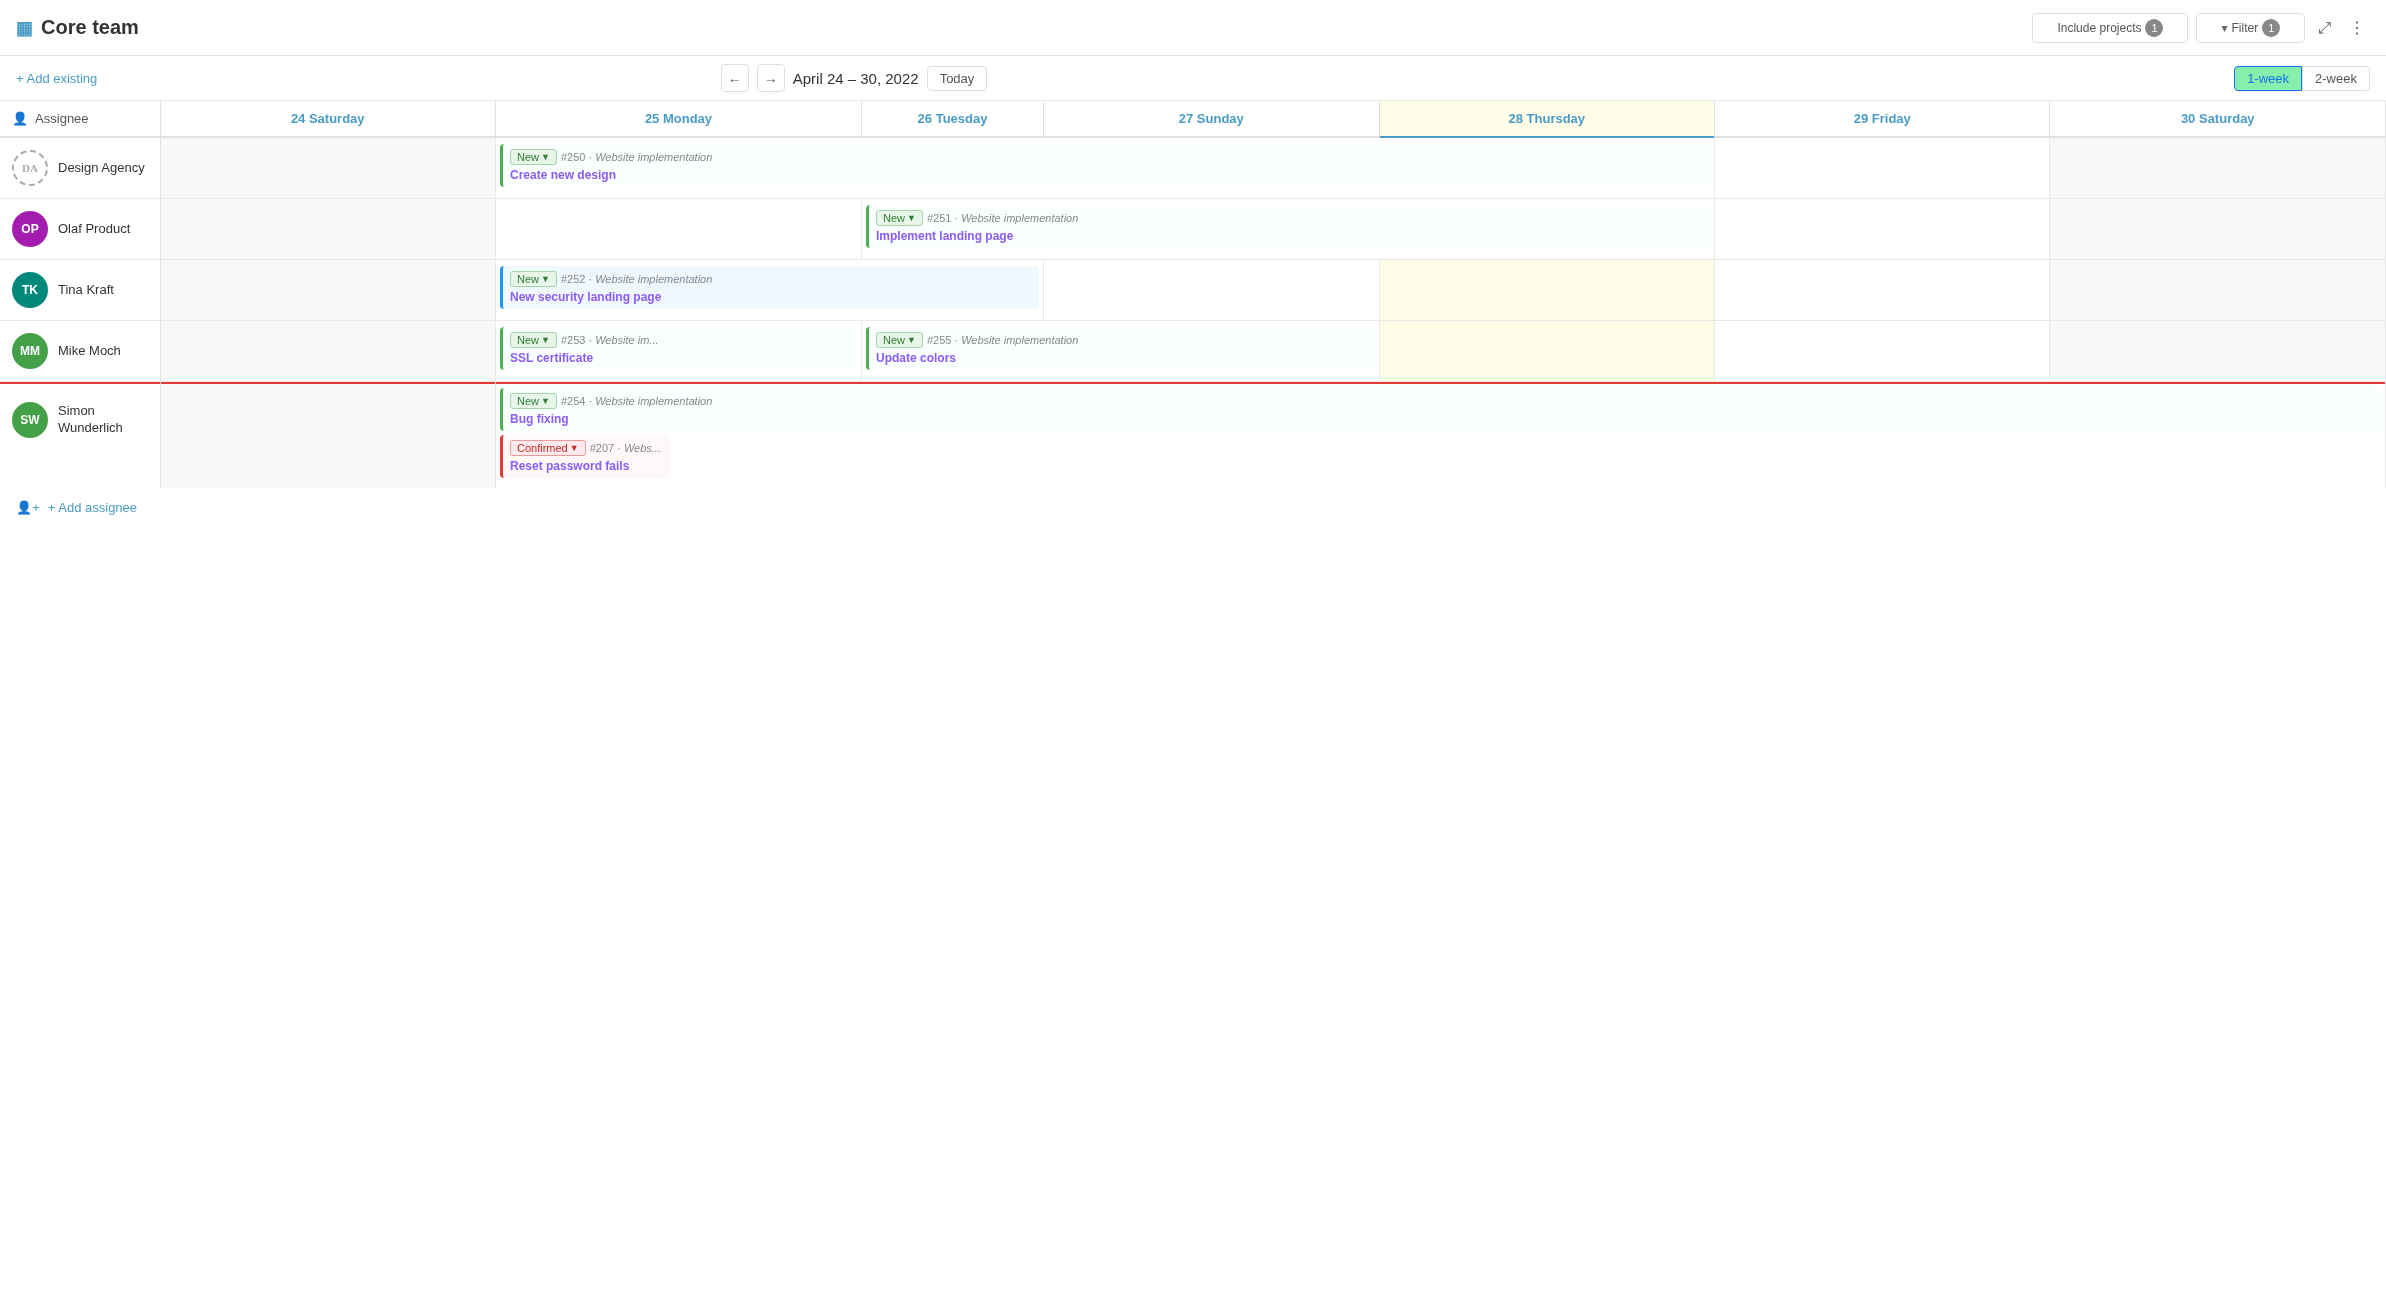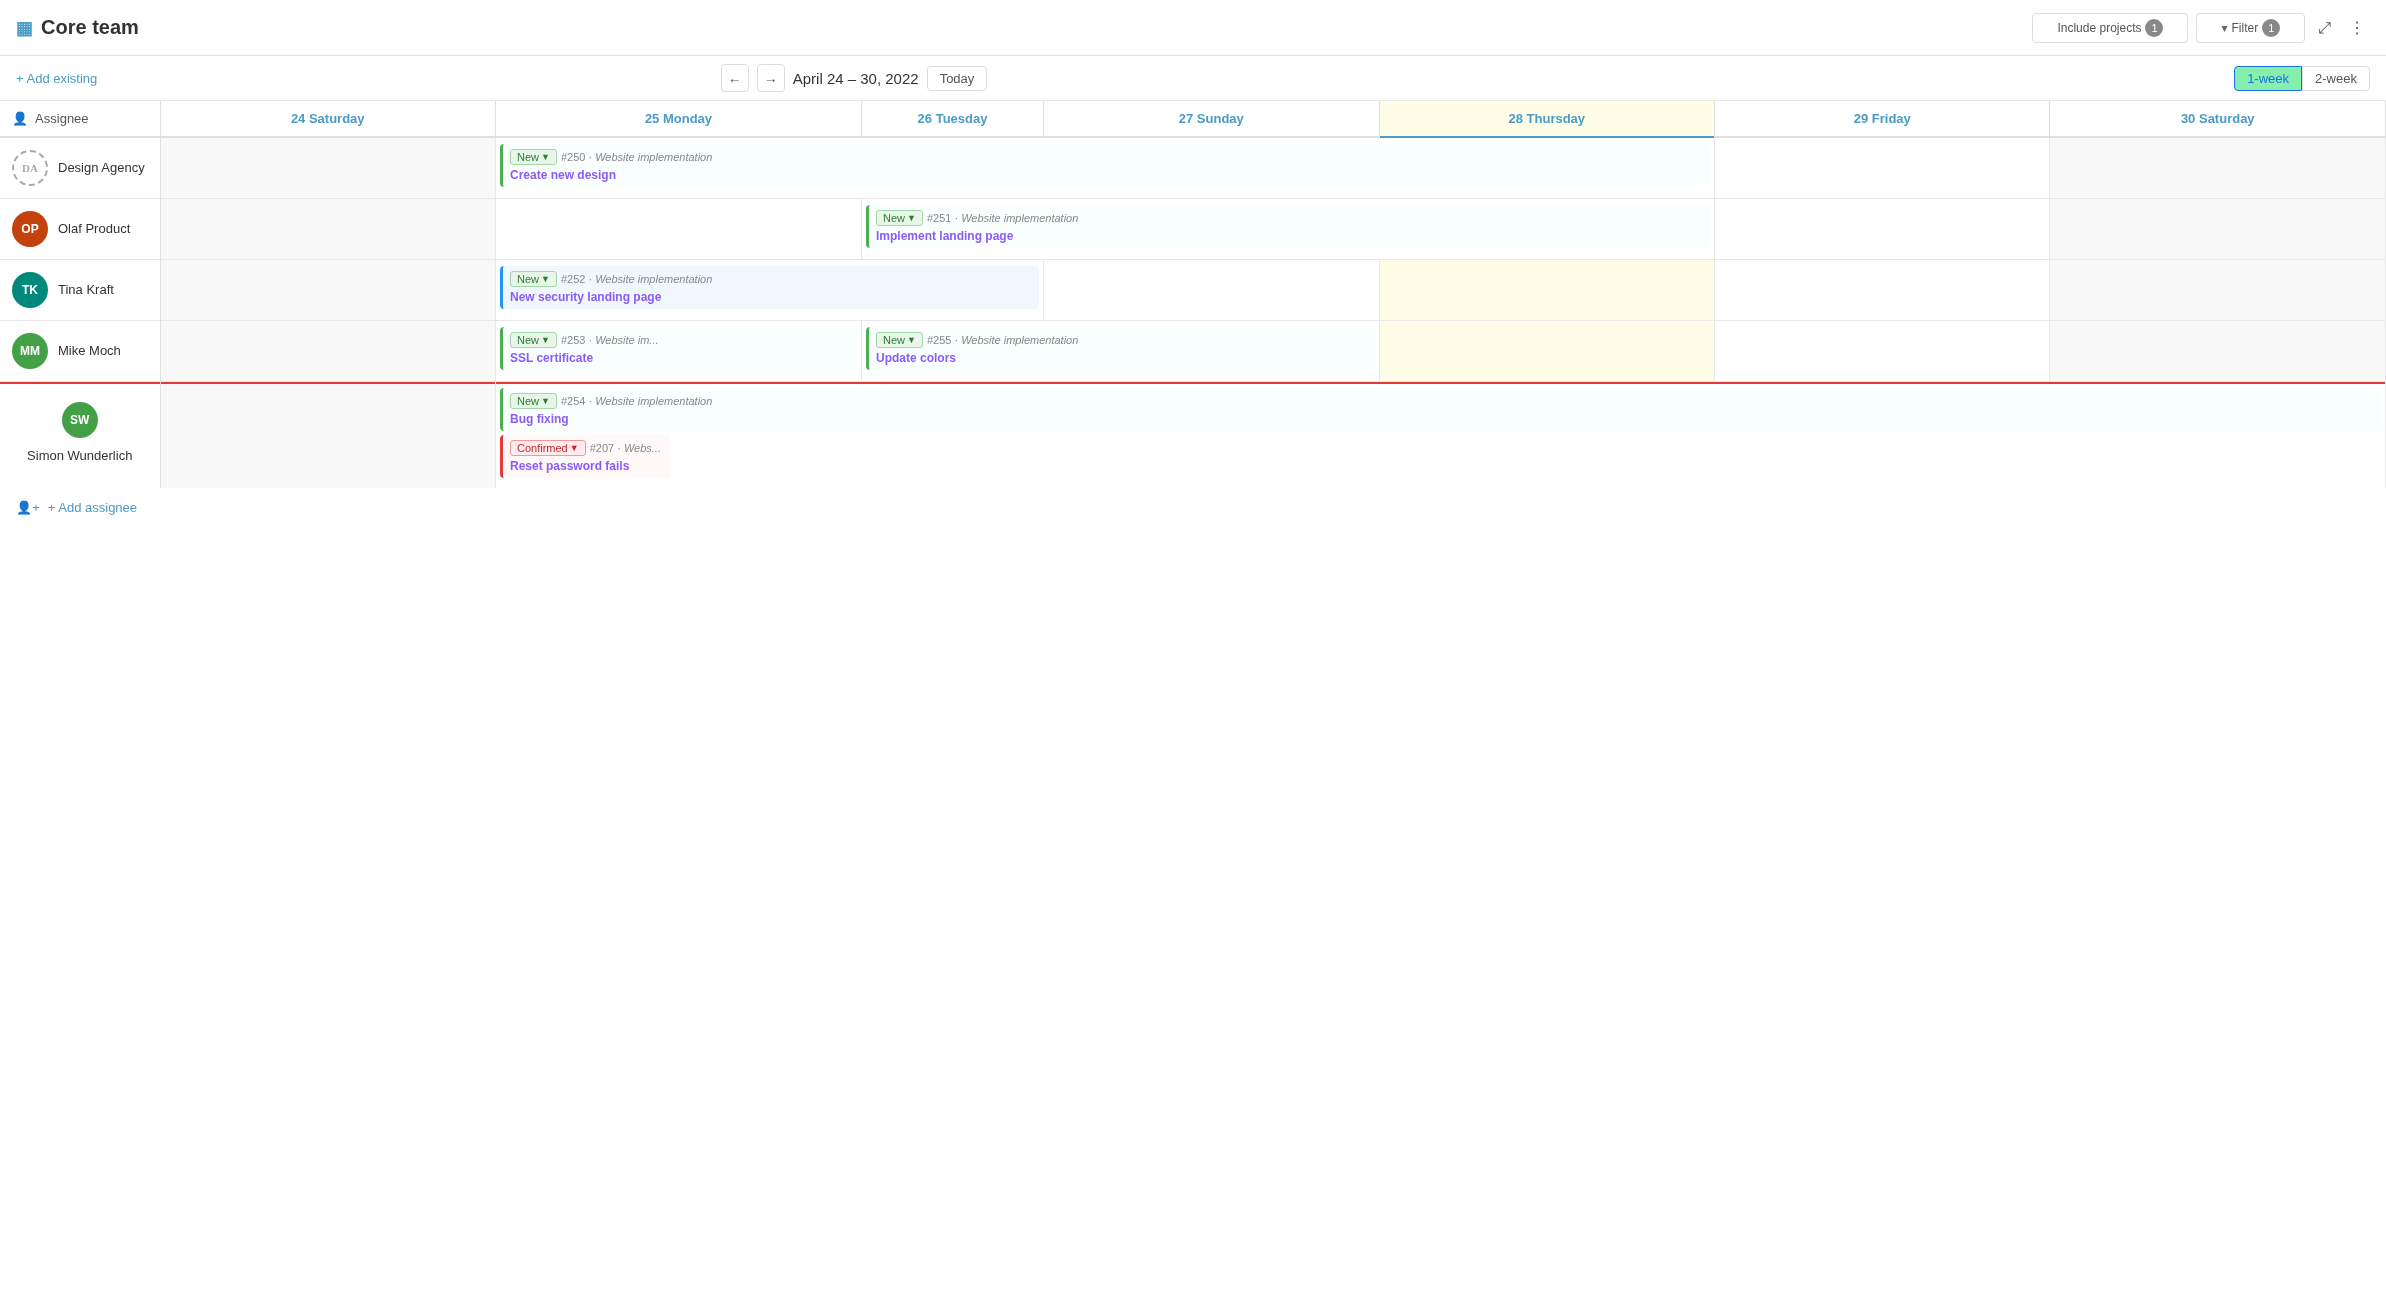--- a/index.html
+++ b/index.html
@@ -177,21 +177,21 @@
               <div class="task-title">Create new design</div>
             </div>
           </td>
           <td class="day-cell"></td>
           <td class="day-cell weekend"></td>
         </tr>
 
         <tr class="cal-row">
           <td class="assignee-cell">
             <div class="assignee-info">
-              <div class="avatar" style="background:#c2410c;">OP</div>
+              <div class="avatar" style="background:#a21caf;">OP</div>
               <span class="assignee-name">Olaf Product</span>
             </div>
           </td>
           <td class="day-cell weekend"></td>
           <td class="day-cell"></td>
           <td class="day-cell" colspan="3" style="padding:6px 4px;">
             <div class="task-card task-green">
               <div class="task-card-header">
                 <span class="status-badge status-new">
                   <span>New</span>
@@ -265,21 +265,21 @@
             </div>
           </td>
           <td class="day-cell today-col"></td>
           <td class="day-cell"></td>
           <td class="day-cell weekend"></td>
         </tr>
 
         <tr class="cal-row overdue-row" style="position:relative;">
           <td class="assignee-cell" style="position:relative;">
             <div style="position:absolute;top:0;left:0;right:0;height:2px;background:#e53935;"></div>
-            <div class="assignee-info" style="padding-top:8px;flex-direction:column;">
+            <div class="assignee-info" style="padding-top:8px;">
               <div class="avatar" style="background:#43a047;">SW</div>
               <span class="assignee-name">Simon Wunderlich</span>
             </div>
           </td>
           <td class="day-cell weekend" style="position:relative;">
             <div style="position:absolute;top:0;left:0;right:0;height:2px;background:#e53935;"></div>
           </td>
           <td class="day-cell" colspan="6" style="padding:6px 4px;position:relative;">
             <div style="position:absolute;top:0;left:0;right:0;height:2px;background:#e53935;"></div>
             <div class="task-card task-green">

